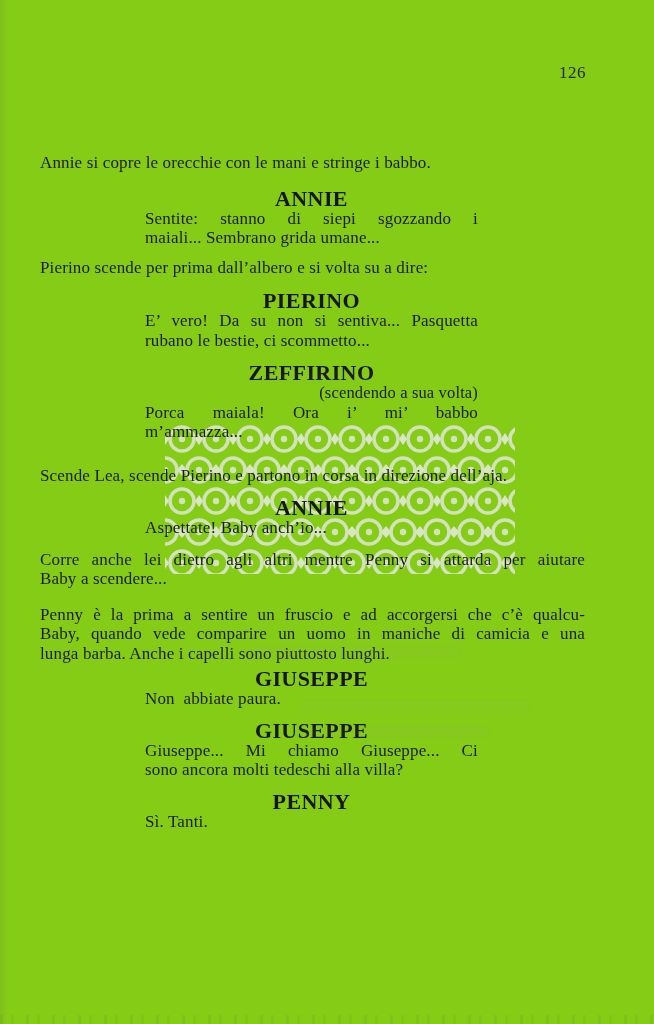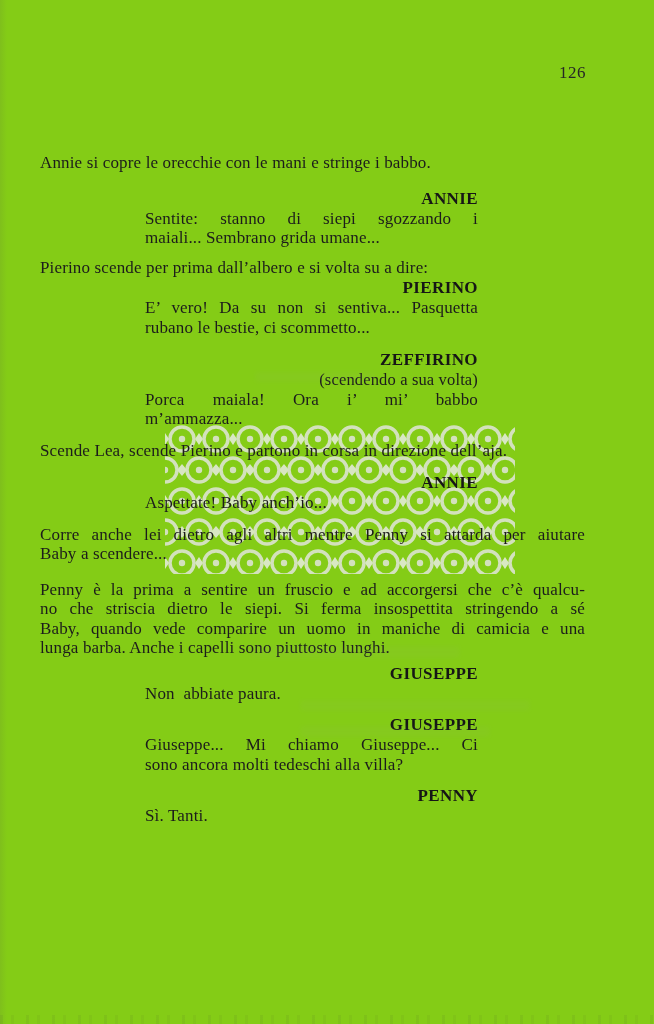--- a/index.html
+++ b/index.html
@@ -45,34 +45,34 @@
     opacity: 0.8; pointer-events: none;
   }
   .doc {
     position: absolute; left: 40px; top: 153px; width: 545px;
     font-size: 17px; line-height: 19.5px; letter-spacing: 0.15px;
   }
   .block { position: relative; }
   
   .doc > .block:nth-child(2)  { margin-top: 15px; }
   .doc > .block:nth-child(3)  { margin-top: 10px; }
-  .doc > .block:nth-child(4)  { }
+  .doc > .block:nth-child(4)  { margin-top: 13px; }
   .doc > .block:nth-child(5)  { margin-top: 12px; }
-  .doc > .block:nth-child(6)  { margin-top: 12px;  }
+  .doc > .block:nth-child(6)  { margin-top: 24px;  }
   .doc > .block:nth-child(7)  { margin-top: 12px; }
   .doc > .block:nth-child(8)  { margin-top: 12px; }
   .doc > .block:nth-child(9)  { margin-top: 16px;    }
   .doc > .block:nth-child(10) { margin-top: 5px;  }
   .doc > .block:nth-child(11) { margin-top: 11px; }
   .doc > .block:nth-child(12) { margin-top: 11px; }
   .doc > .block:nth-child(13) { margin-top: 27px; }
 
   .cue { margin-left: 105px; width: 333px; }
   .cue-name {
-    text-align: right; font-weight: 700; font-size: 17px;
+    text-align: center; font-weight: 700; font-size: 22px;
     line-height: 21px; letter-spacing: 0.4px; color: #161616;
   }
   .cue-paren { text-align: right; font-size: 16.5px; line-height: 19.5px; }
   .line { text-align: left; }
   .line.just { text-align: justify; text-align-last: justify; }
 </style>
 </head>
 <body>
 
 <div class="page">
@@ -125,21 +125,20 @@
       <div class="block cue">
         <div class="cue-name">ANNIE</div>
         <div class="line last">Aspettate! Baby anch’io...</div>
       </div>
       <div class="block narration">
         <div class="line just">Corre anche lei dietro agli altri mentre Penny si attarda per aiutare</div>
         <div class="line last">Baby a scendere...</div>
       </div>
       <div class="block narration">
         <div class="line just">Penny è la prima a sentire un fruscio e ad accorgersi che c’è qualcu-</div>
-        <div class="line just">no che striscia dietro le siepi. Si ferma insospettita stringendo a sé</div>
         <div class="line just">Baby, quando vede comparire un uomo in maniche di camicia e una</div>
         <div class="line last">lunga barba. Anche i capelli sono piuttosto lunghi.</div>
       </div>
       <div class="block cue">
         <div class="cue-name">GIUSEPPE</div>
         <div class="line last">Non&nbsp; abbiate paura.</div>
       </div>
       <div class="block cue">
         <div class="cue-name">GIUSEPPE</div>
         <div class="line just">Giuseppe... Mi chiamo Giuseppe... Ci</div>

